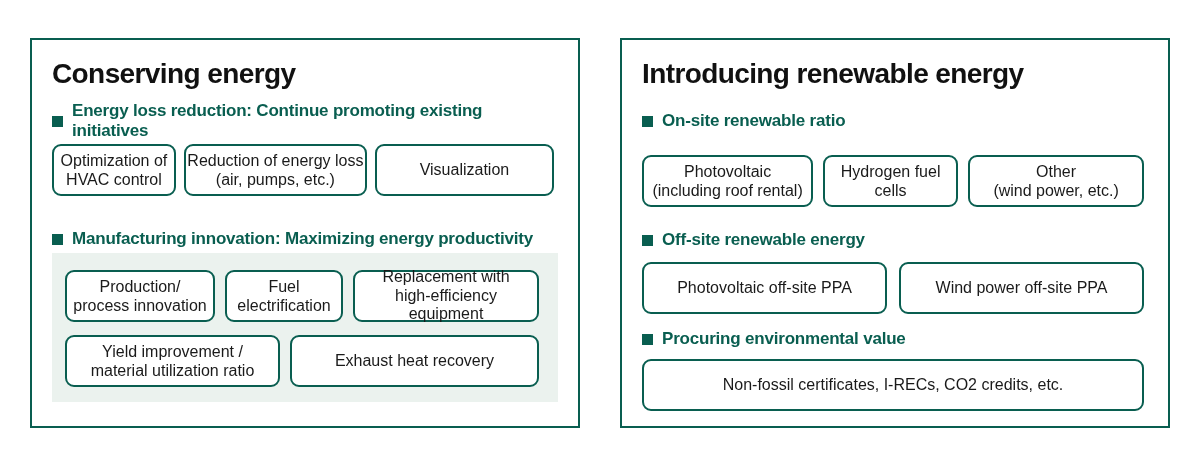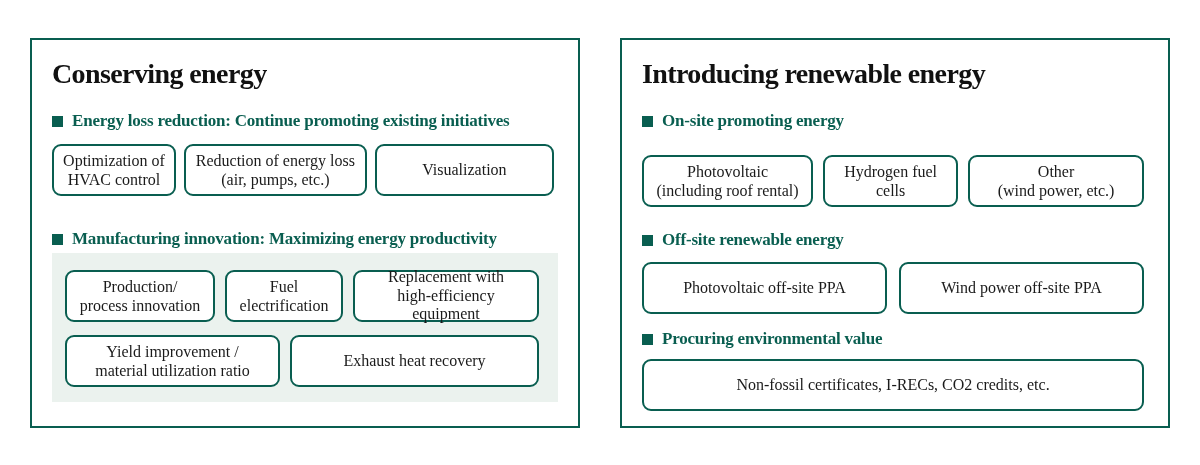--- a/index.html
+++ b/index.html
@@ -1,21 +1,21 @@
 <!DOCTYPE html>
 <html style="--teal: #095e50; --highlight: #ebf2ee; --title-color: #111111; --box-text: #1a1a1a;"><head>
 <meta charset="utf-8">
 <style>
   html, body { margin: 0; padding: 0; background: #ffffff; }
   .canvas {
     position: relative;
     width: 1200px;
     height: 465px;
     background: #ffffff;
-    font-family: Liberation Serif, serif;
+    font-family: Liberation Sans, sans-serif;
     overflow: hidden;
   }
   .panel {
     position: absolute;
     top: 38px;
     width: 550px;
     height: 390px;
     border: 2px solid var(--teal, #095e50);
     background: #ffffff;
     box-sizing: border-box;
@@ -114,21 +114,21 @@
         <div class="box" style="width:249px">Exhaust heat recovery</div>
       </div>
     </div>
   </div>
 
   <div class="panel right">
     <h2 class="panel-title">Introducing renewable energy</h2>
 
     <div class="section-heading" style="margin-top:21px">
       <span class="bullet"></span>
-      <span>On-site promoting energy</span>
+      <span>On-site renewable ratio</span>
     </div>
 
     <div class="box-row" style="margin-top:24px; gap:10px">
       <div class="box" style="width:180px">Photovoltaic
 (including roof rental)</div>
       <div class="box" style="width:142px">Hydrogen fuel
 cells</div>
       <div class="box" style="width:185px">Other
 (wind power, etc.)</div>
     </div>

